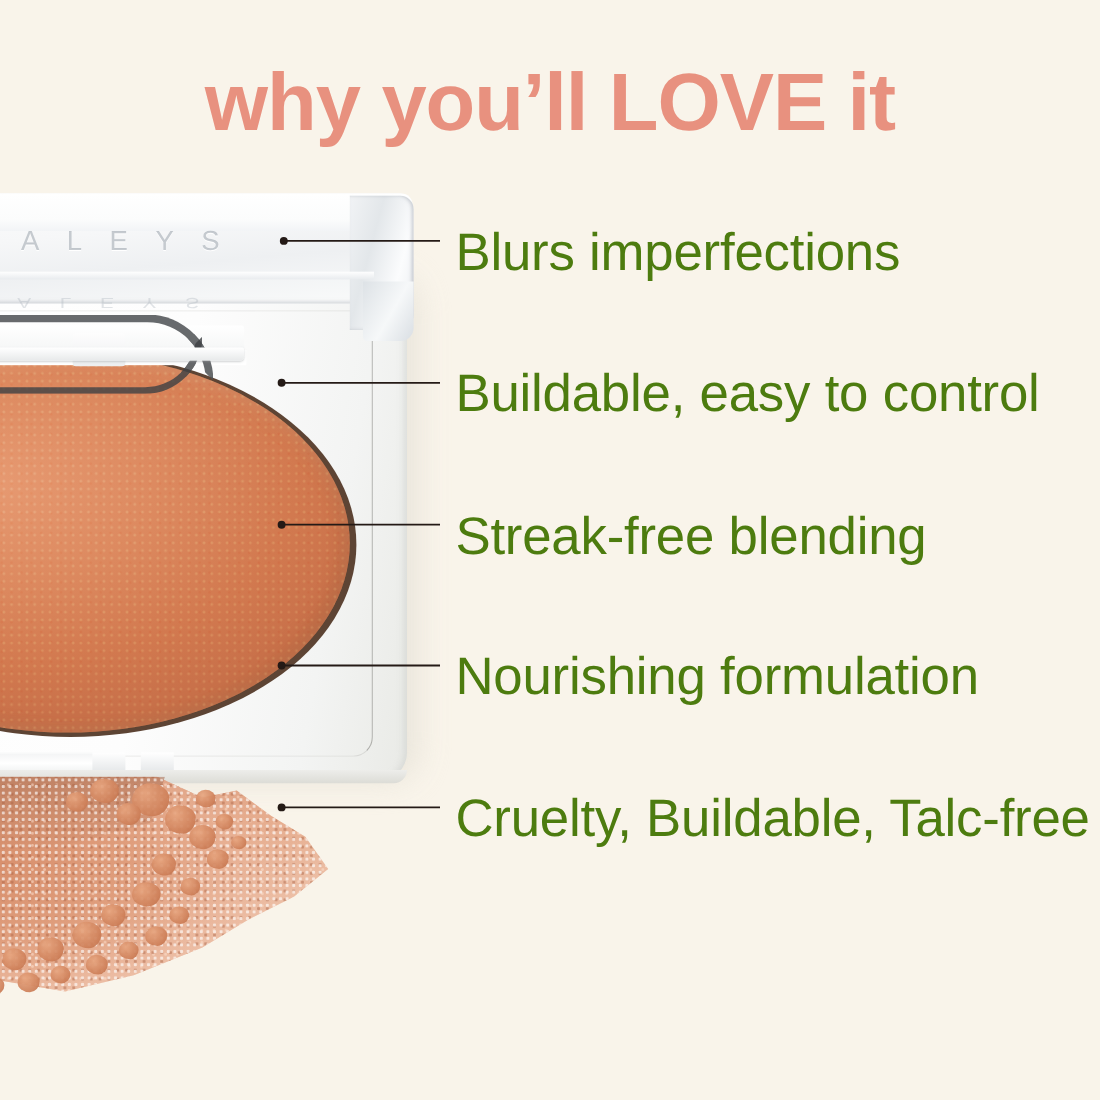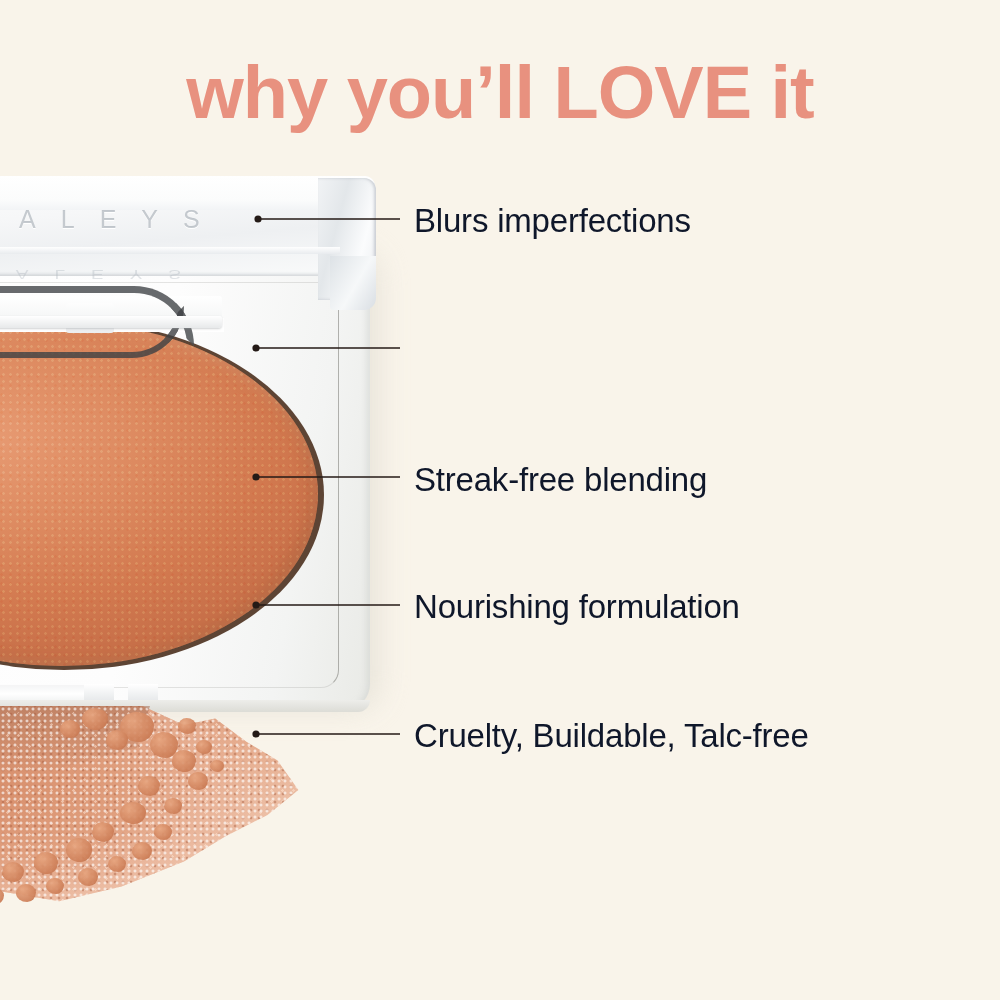--- a/index.html
+++ b/index.html
@@ -350,22 +350,22 @@
     width: 1000px;
     height: 1000px;
     pointer-events: none;
   }
 
   
   .callout {
     position: absolute;
     font-family: "Liberation Sans", sans-serif;
     font-weight: 400;
-    font-size: 33px;
-    color: #0f172a;
+    font-size: 48px;
+    color: #4d7c0f;
     white-space: nowrap;
     letter-spacing: -.2px;
   }
   .c1 { left: 414px; top: 202px; }
   .c2 { left: 414px; top: 331px; }
   .c3 { left: 414px; top: 461px; }
   .c4 { left: 414px; top: 588px; }
   .c5 { left: 414px; top: 717px; }
 </style>
 </head>
@@ -444,17 +444,18 @@
       <circle cx="256" cy="348" r="3.6" fill="#241a16"></circle>
       <line x1="256" y1="477" x2="400" y2="477" stroke="#241a16" stroke-width="1.6"></line>
       <circle cx="256" cy="477" r="3.6" fill="#241a16"></circle>
       <line x1="256" y1="605" x2="400" y2="605" stroke="#241a16" stroke-width="1.6"></line>
       <circle cx="256" cy="605" r="3.6" fill="#241a16"></circle>
       <line x1="256" y1="734" x2="400" y2="734" stroke="#241a16" stroke-width="1.6"></line>
       <circle cx="256" cy="734" r="3.6" fill="#241a16"></circle>
     </svg>
 
   <div class="callout c1">Blurs imperfections</div>
+  <div class="callout c2">Buildable, easy to control</div>
   <div class="callout c3">Streak-free blending</div>
   <div class="callout c4">Nourishing formulation</div>
   <div class="callout c5">Cruelty, Buildable, Talc-free</div>
 
 </div>
 
 </body></html>

